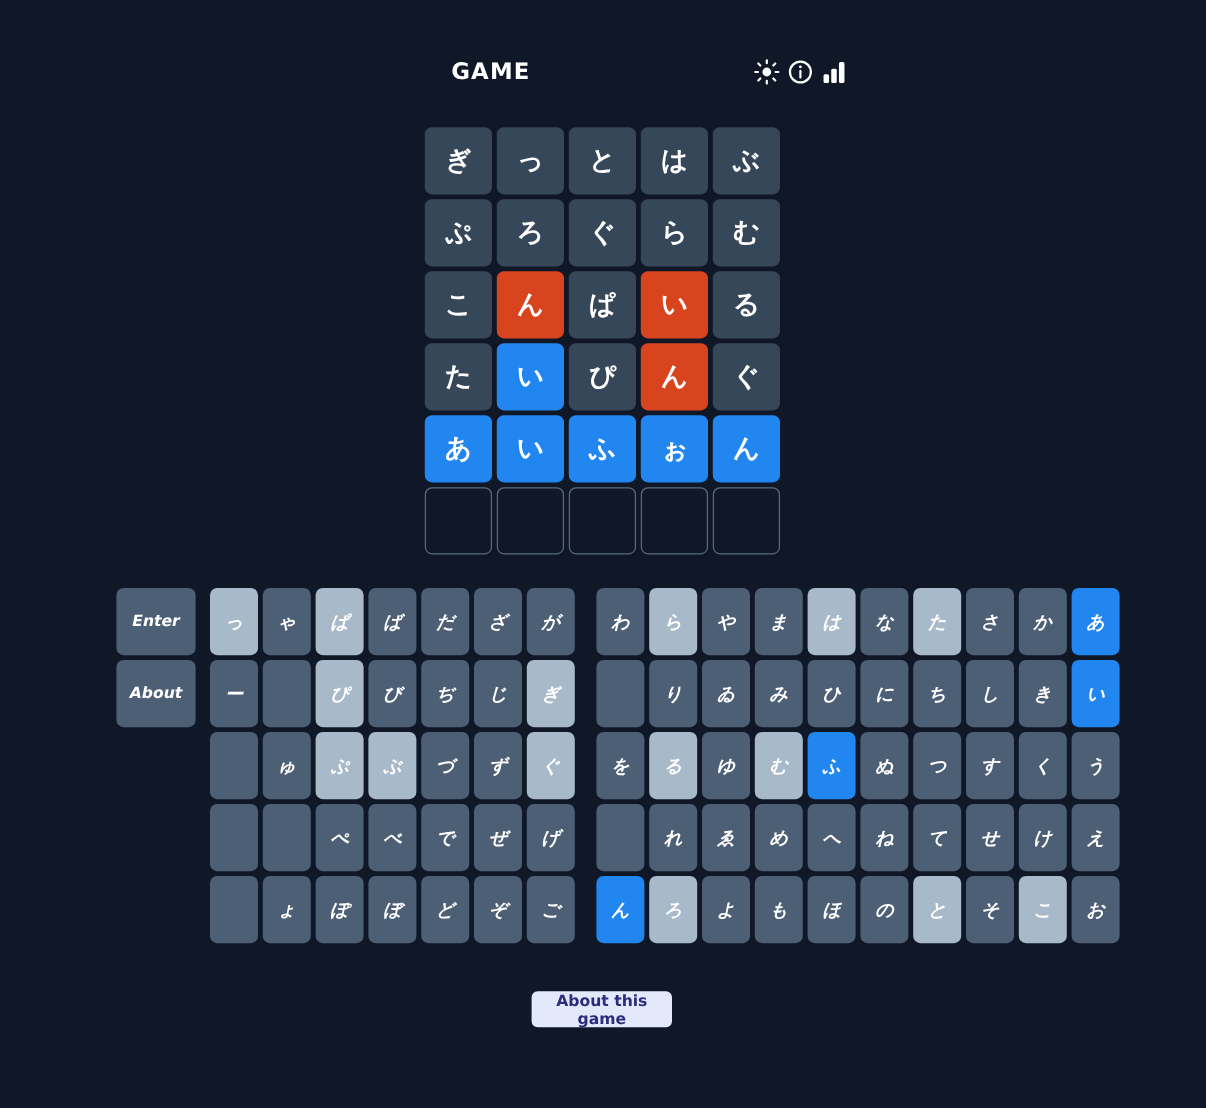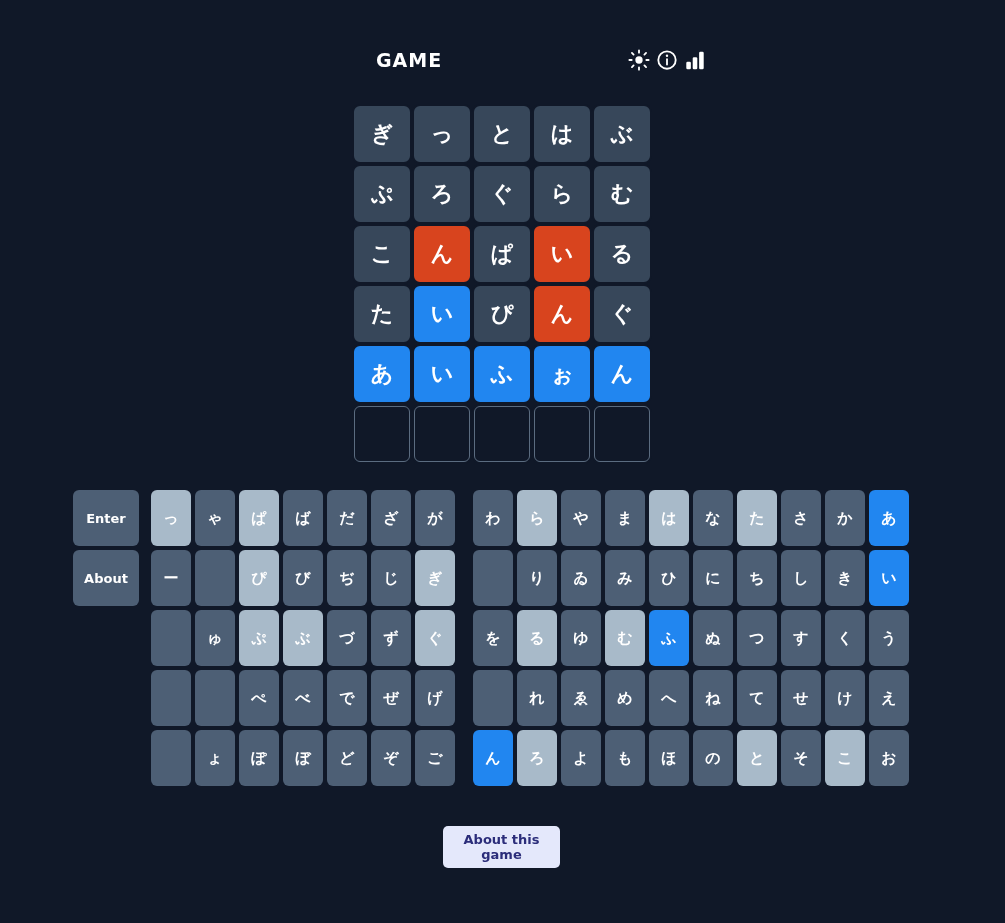--- a/index.html
+++ b/index.html
@@ -65,25 +65,25 @@
     border: 1px solid #5b6c80;
     border-radius: 6px;
   }
   .cell.absent  { background: #37475a; }
   .cell.present { background: #d8441e; }
   .cell.correct { background: #2186f0; }
 
   
   .keyboard {
     position: absolute;
-    left: 71px; top: 488px;
+    left: 95px; top: 488px;
     display: grid;
     grid-template-columns: 70px 8px repeat(7, 44px) 14px repeat(10, 44px);
     grid-template-rows: repeat(5, 60px);
-    column-gap: 0px; row-gap: 0px;
+    column-gap: 0px; row-gap: 0px; font-style: italic;
   }
   .key {
     margin: 2px;
     border-radius: 6px;
     display: flex; align-items: center; justify-content: center;
     font-size: 15px; font-weight: bold;
     color: #ffffff;
     cursor: pointer;
     user-select: none;
   }
@@ -92,21 +92,21 @@
   .key.blank   { background: #4d5f75; }
   .key.absent  { background: #a8bac9; color:#ffffff; }
   .key.correct { background: #2186f0; }
   .key.hidden  { background: transparent; cursor: default; }
   .spacer { background: transparent; }
 
   
   .about-btn {
     position: absolute;
     left: 443px; top: 826px;
-    width: 117px; height: 42px;
+    width: 117px; height: 30px;
     background: #e4e8fb;
     color: #2b2d7a;
     border: none;
     border-radius: 5px;
     font-size: 13px;
     font-weight: bold;
     font-family: "DejaVu Sans", "Liberation Sans", sans-serif;
     cursor: pointer;
   }
 </style>

